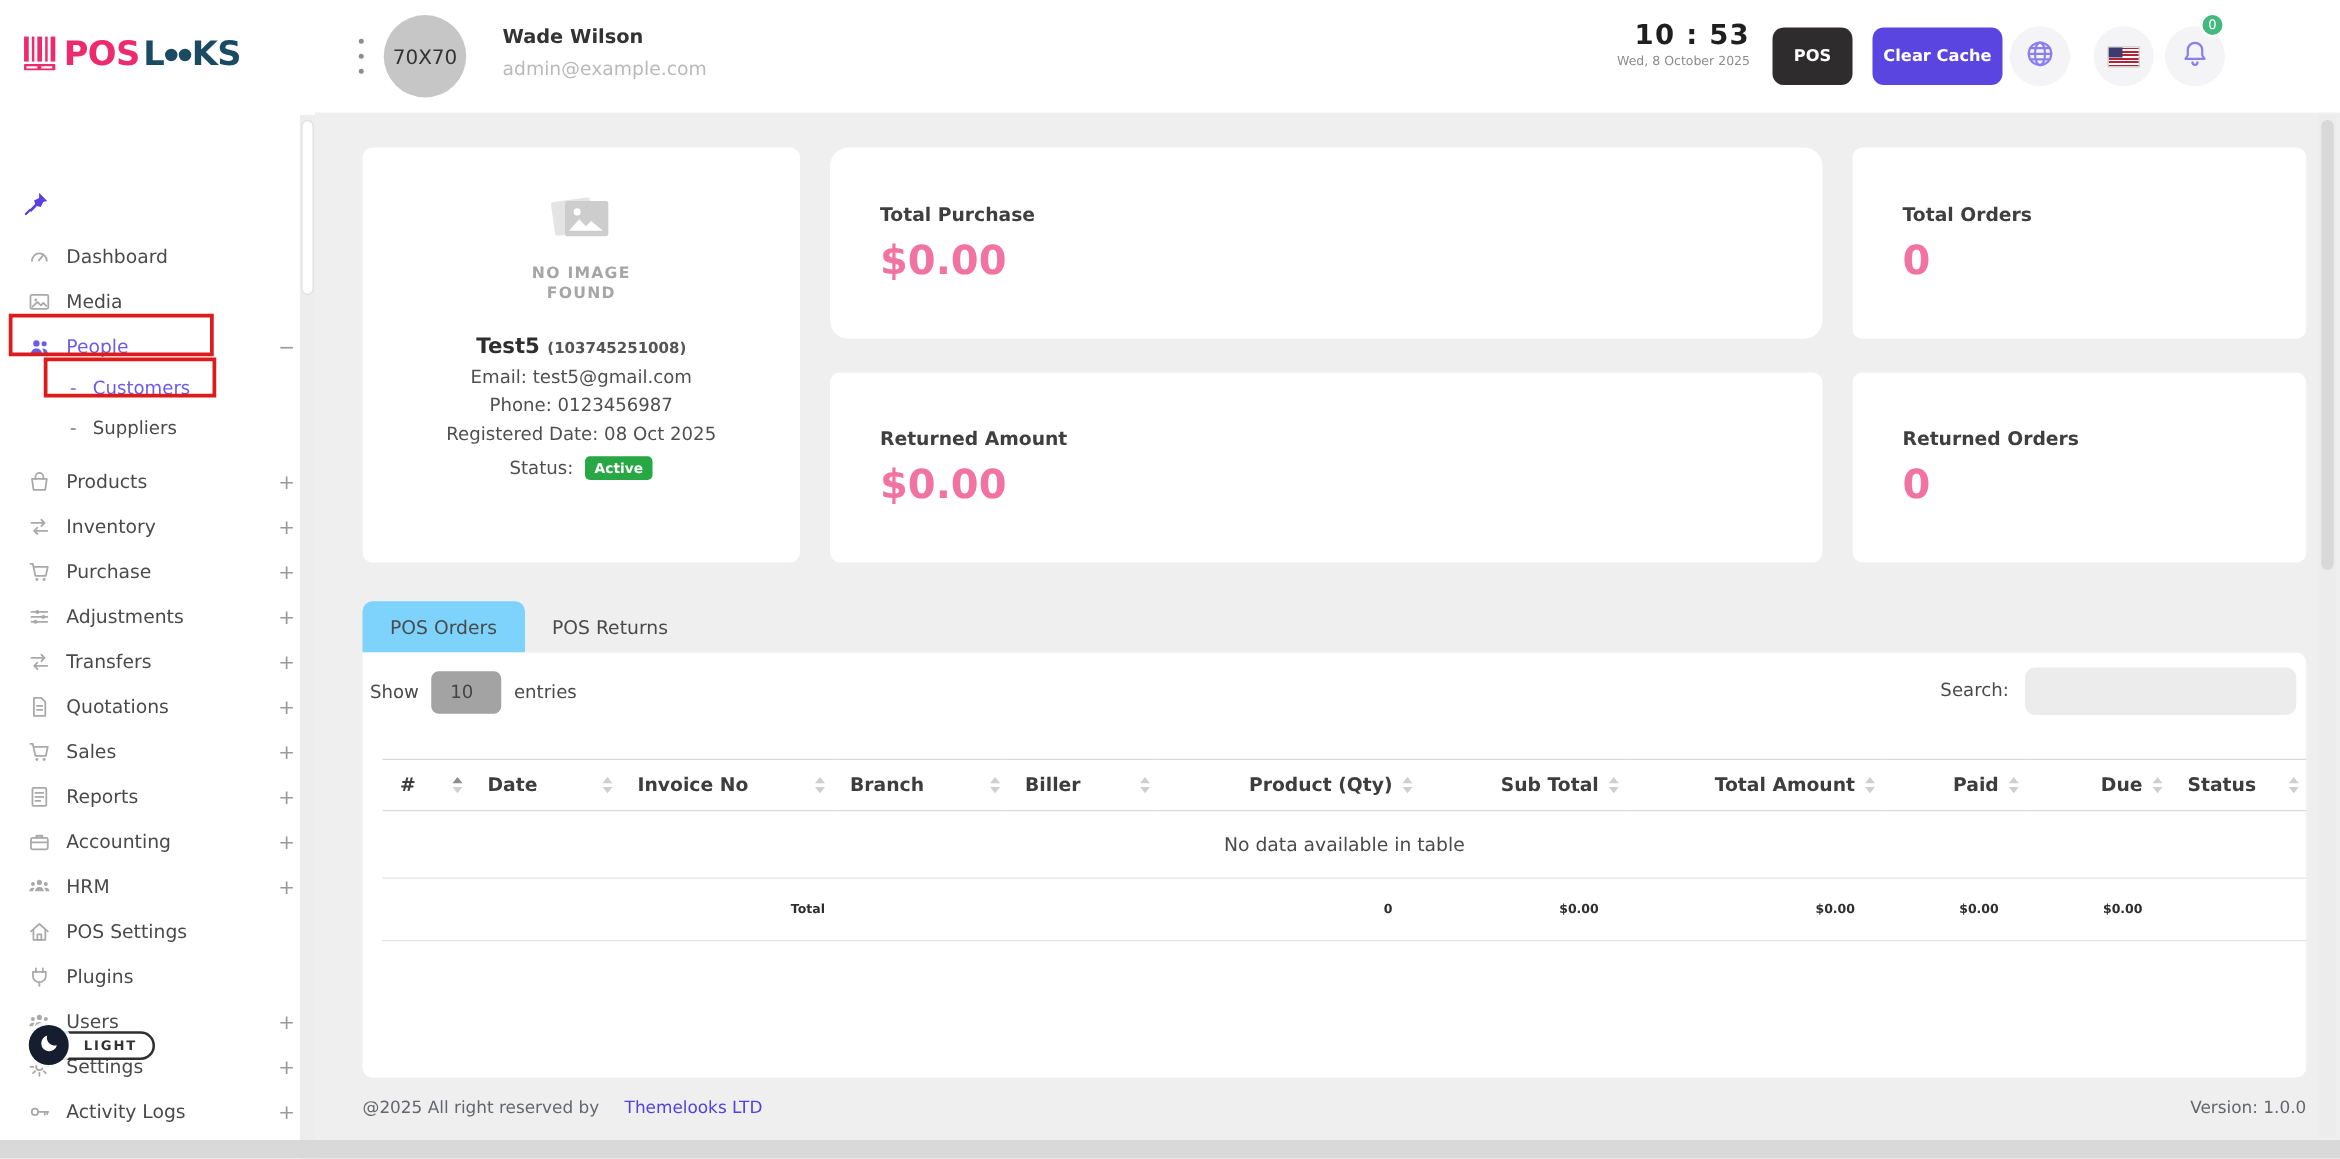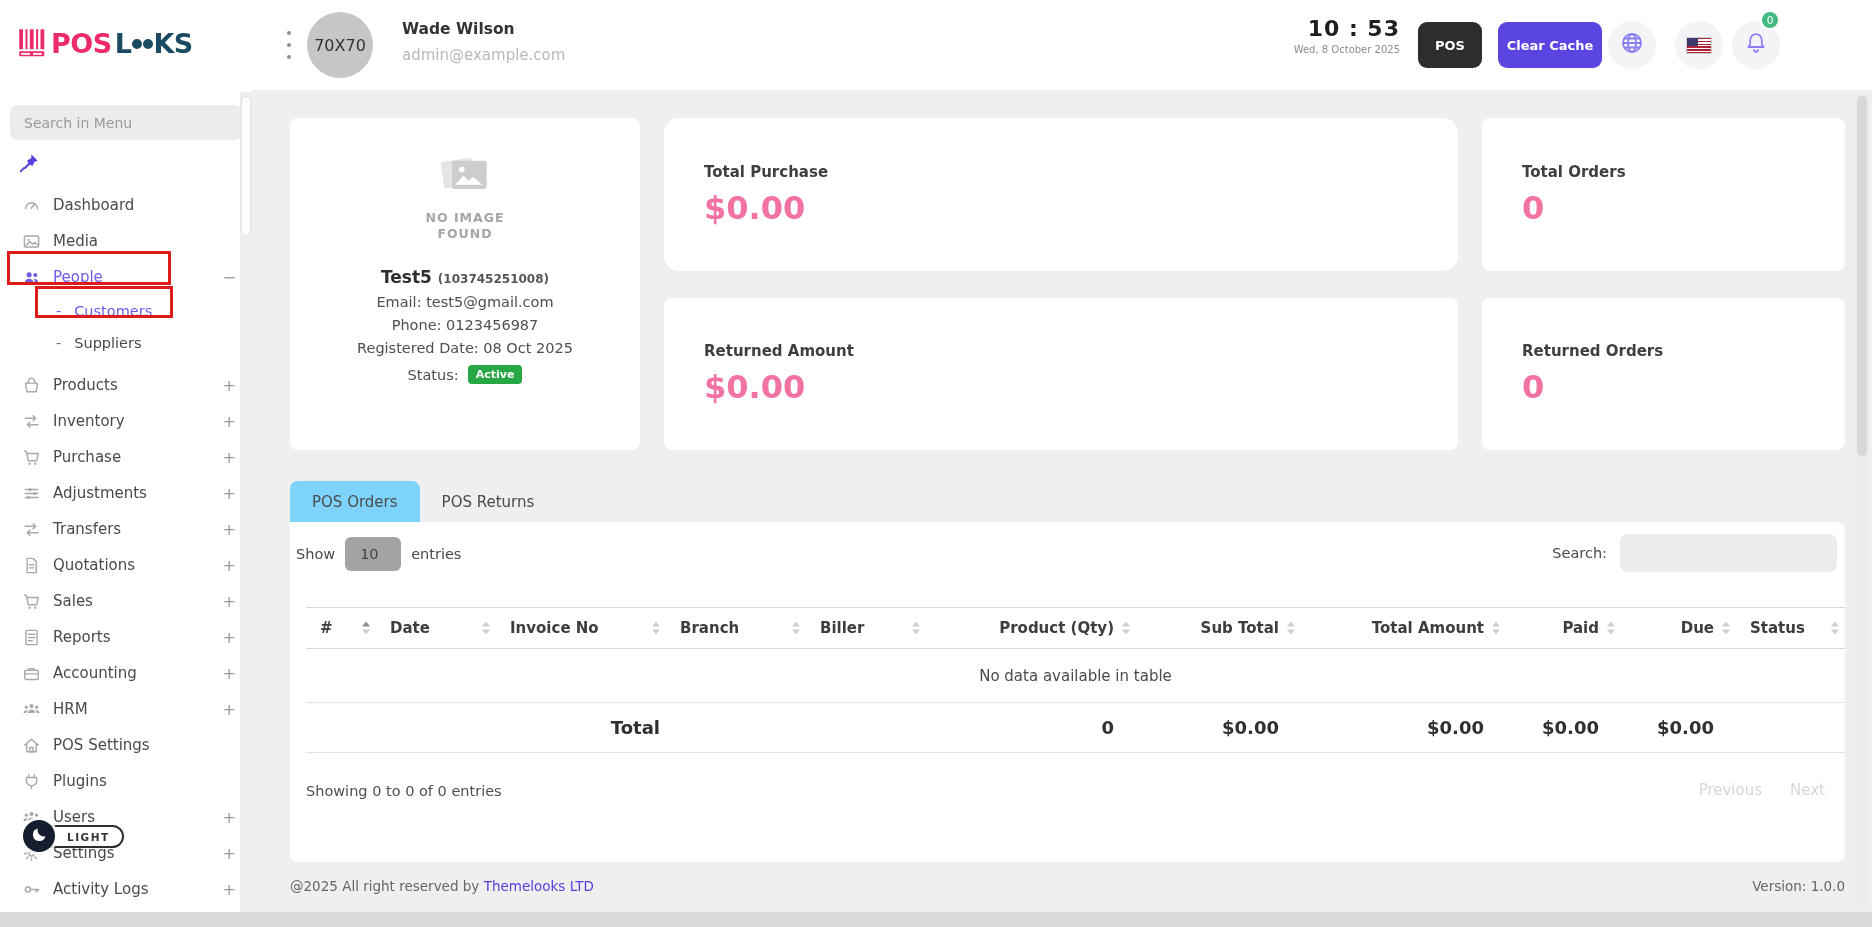--- a/index.html
+++ b/index.html
@@ -89,31 +89,31 @@
   .search-input { width:217px; height:38px; background:#ececec; border:none; border-radius:8px; outline:none; padding:0 12px; font-family:inherit; font-size:14.5px; color:#444; }
   table.dt { position:absolute; left:16px; top:85px; width:1523px; table-layout:fixed; border-collapse:collapse; }
   .dt thead th { height:41px; border-top:1px solid #d9d9d9; border-bottom:1px solid #d9d9d9; font-size:15px; font-weight:bold; color:#3d3d3d; position:relative; padding:0 22px 0 14px; cursor:pointer; }
   .dt th.al, .dt td.al { text-align:left; }
   .dt th.ar, .dt td.ar { text-align:right; }
   .sorts { position:absolute; right:6px; top:50%; transform:translateY(-50%); display:flex; flex-direction:column; gap:3px; }
   .tri-up { width:0; height:0; border-left:4px solid transparent; border-right:4px solid transparent; border-bottom:5px solid #cfcfcf; }
   .tri-down { width:0; height:0; border-left:4px solid transparent; border-right:4px solid transparent; border-top:5px solid #cfcfcf; }
   .sorts.asc .tri-up { border-bottom-color:#8c8c8c; }
   .dt td.empty { height:54px; text-align:center; font-size:15px; color:#4a4a4a; border-bottom:1px solid #e3e3e3; }
-  .dt tfoot td { height:50px; font-size:18px; font-weight:bold; color:#2f2f2f; border-bottom:1px solid #e3e3e3; padding:0 22px 0 14px; }
+  .dt tfoot td { height:50px; font-size:10px; font-weight:bold; color:#2f2f2f; border-bottom:1px solid #e3e3e3; padding:0 22px 0 14px; }
   .dt tfoot td.total-lbl { text-align:right; padding-right:6px; }
   .tc-footer { position:absolute; left:16px; right:16px; top:255px; height:30px; font-size:14.5px; color:#4f4f4f; }
   .showing { position:absolute; left:0; top:6px; }
   .pager { position:absolute; right:4px; top:4px; display:flex; gap:28px; font-size:15px; color:#d6d6d6; }
   .pager span { cursor:default; }
 
   .page-footer { position:absolute; left:38px; top:786px; width:1555px; height:24px; font-size:13.5px; color:#63666b; }
   .page-footer .left { position:absolute; left:0; top:2px; }
   .page-footer .right { position:absolute; right:0; top:2px; }
-  .page-footer a { color:#5142e0; text-decoration:none; cursor:pointer; }
+  .page-footer a { color:#5142e0; text-decoration:none; cursor:pointer;margin-left:16px; }
 
   
   .v-scroll { position:absolute; right:3px; top:92px; width:14px; height:818px; background:#ececec; z-index:6; }
   .v-thumb { position:absolute; left:2px; top:4px; width:10px; height:360px; background:#d8d8d8; border-radius:6px; }
   .h-scroll { position:absolute; left:0; top:912px; width:1872px; height:15px; background:#d9d9d9; z-index:20; }
 </style>
 </head>
 <body>
 
 <div class="app">
@@ -164,21 +164,20 @@
               <rect x="1" y="19.5" width="20" height="4" rx="0.5"></rect>
             </g>
             <g fill="#fff">
               <rect x="2.5" y="21" width="7" height="1.4"></rect>
               <rect x="12" y="21" width="7" height="1.4"></rect>
             </g>
           </svg></span>
       <span class="pos">POS</span>
       <span class="looks">L<span class="ring"></span><span class="ring"></span>KS</span>
     </div>
-    <input class="menu-search" placeholder="Search in Menu" style="">
     <div class="pin-row"><span><svg viewBox="0 0 24 24" width="22" height="22">
             <path d="M14.5 2.5l7 7-3.4 1-2.2 4.4-3.2-1-5.2 5.2-1.6-1.6 5.2-5.2-1-3.2 4.4-2.2z" fill="currentColor"></path>
             <path d="M6.5 17.5L3 21" stroke="currentColor" stroke-width="2" stroke-linecap="round"></path>
           </svg></span></div>
     <nav class="menu">
         <div class="menu-item">
           <span class="mi-icon">
             <svg viewBox="0 0 24 24">
               <path d="M4.5 16a7.5 7.5 0 1 1 15 0" fill="none" stroke="currentColor" stroke-width="1.8" stroke-linecap="round" stroke-linejoin="round"></path>
               <path d="M11.5 15.5l4.2-5" fill="none" stroke="currentColor" stroke-width="1.8" stroke-linecap="round" stroke-linejoin="round"></path>
@@ -542,27 +541,20 @@
             <td class="ar">0</td>
             <td class="ar">$0.00</td>
             <td class="ar">$0.00</td>
             <td class="ar">$0.00</td>
             <td class="ar">$0.00</td>
             <td></td>
           </tr>
         </tfoot>
       </table>
 
-      <div class="tc-footer">
-        <div class="showing">Showing 0 to 0 of 0 entries</div>
-        <div class="pager">
-          <span>Previous</span>
-          <span>Next</span>
-        </div>
-      </div>
     </div>
 
     <div class="page-footer">
       <div class="left">
         <span>@2025 All right reserved by</span>
         <a>Themelooks LTD</a>
       </div>
       <div class="right">Version: 1.0.0</div>
     </div>
   </div>

